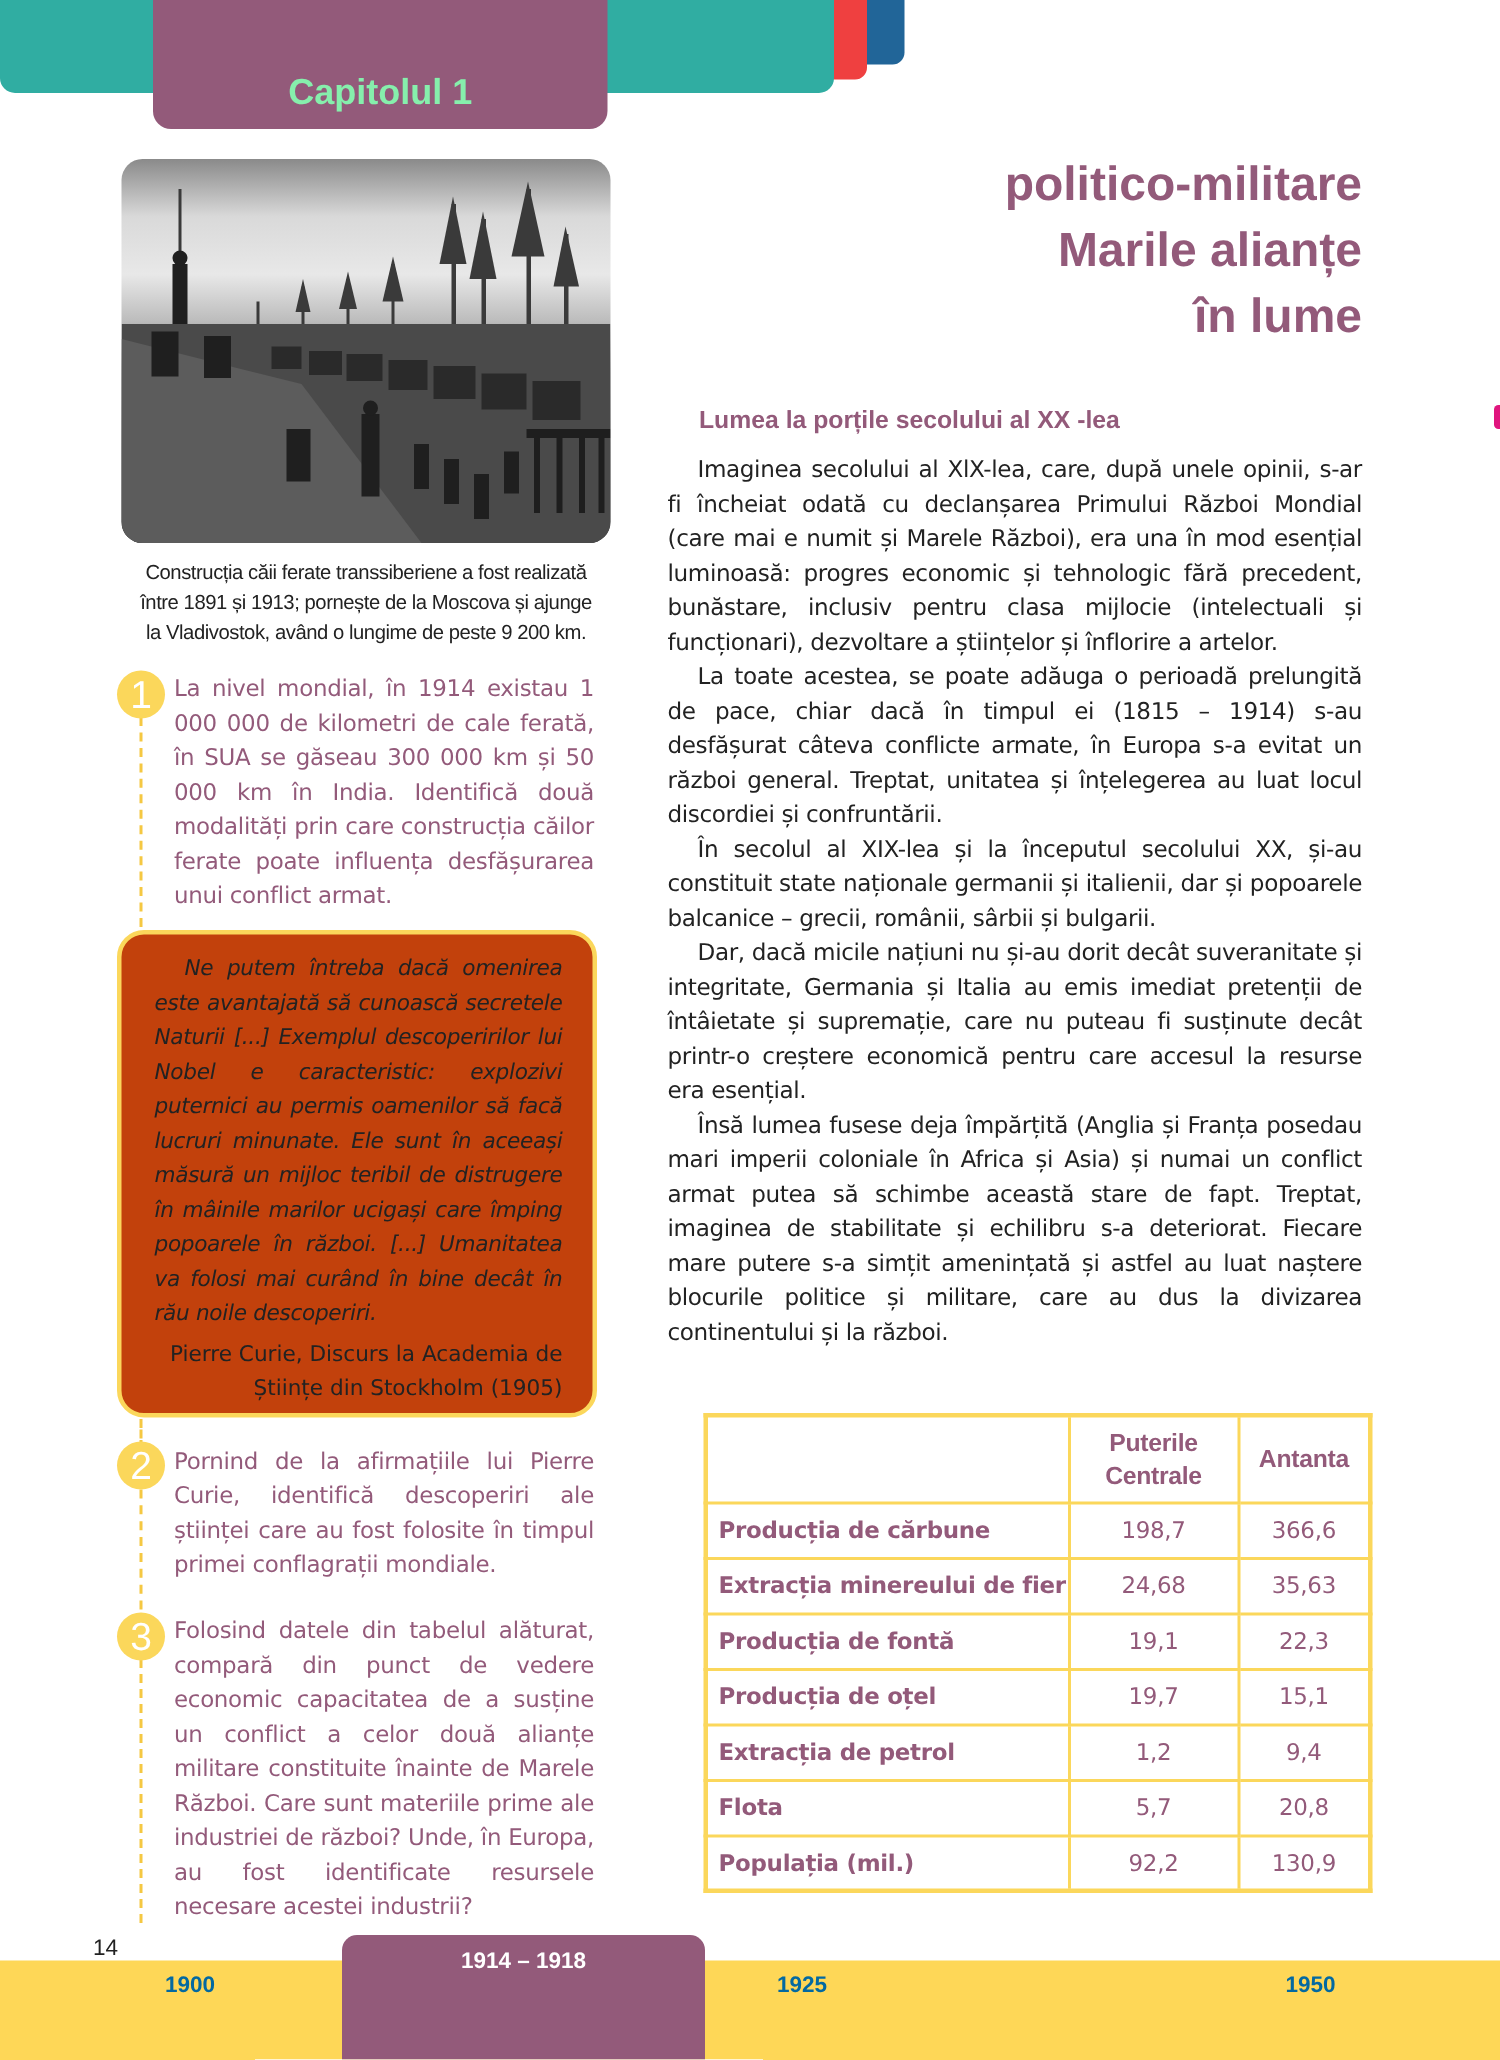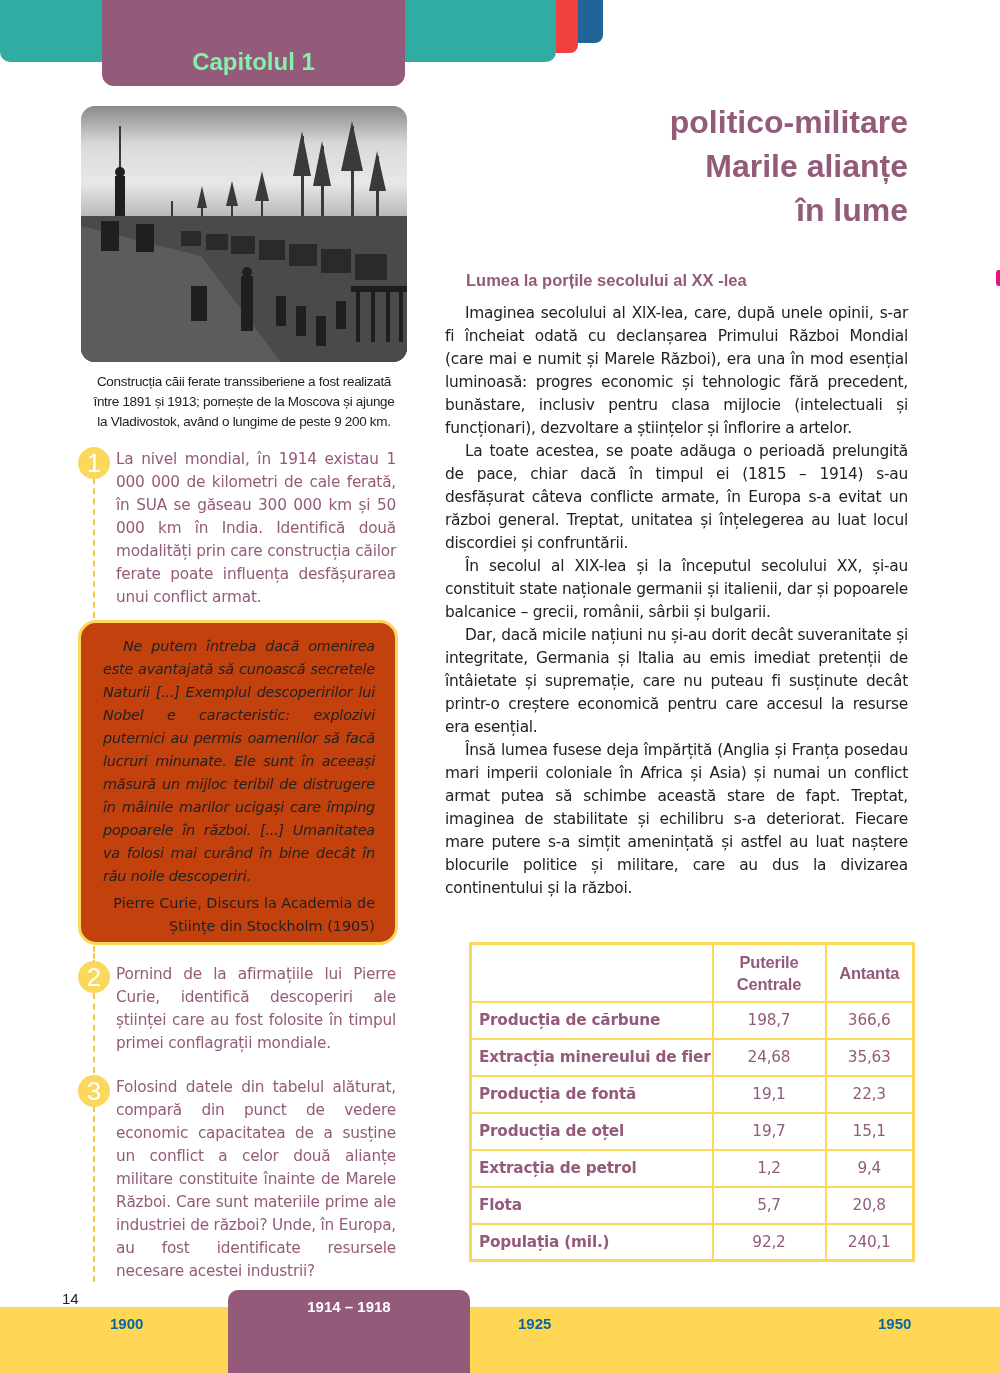--- a/index.html
+++ b/index.html
@@ -204,25 +204,25 @@
     <td class="num">9,4</td>
   </tr>
   <tr>
     <td class="label">Flota</td>
     <td class="num">5,7</td>
     <td class="num">20,8</td>
   </tr>
   <tr>
     <td class="label">Populația (mil.)</td>
     <td class="num">92,2</td>
-    <td class="num">240,1</td>
+    <td class="num">130,9</td>
   </tr>
 </tbody>
   </table>
 
 <div class="page-number">14</div>
 <div class="timeline-bar"></div>
 <div class="timeline-tick" style="left:110px;">1900</div>
 <div class="timeline-tick" style="left:518px;">1925</div>
-<div class="timeline-tick" style="left:878px;">1950</div>
+<div class="timeline-tick" style="left:857px;">1950</div>
 <div class="timeline-current">
   <span>1914 – 1918</span>
 </div>
 
 </body></html>

